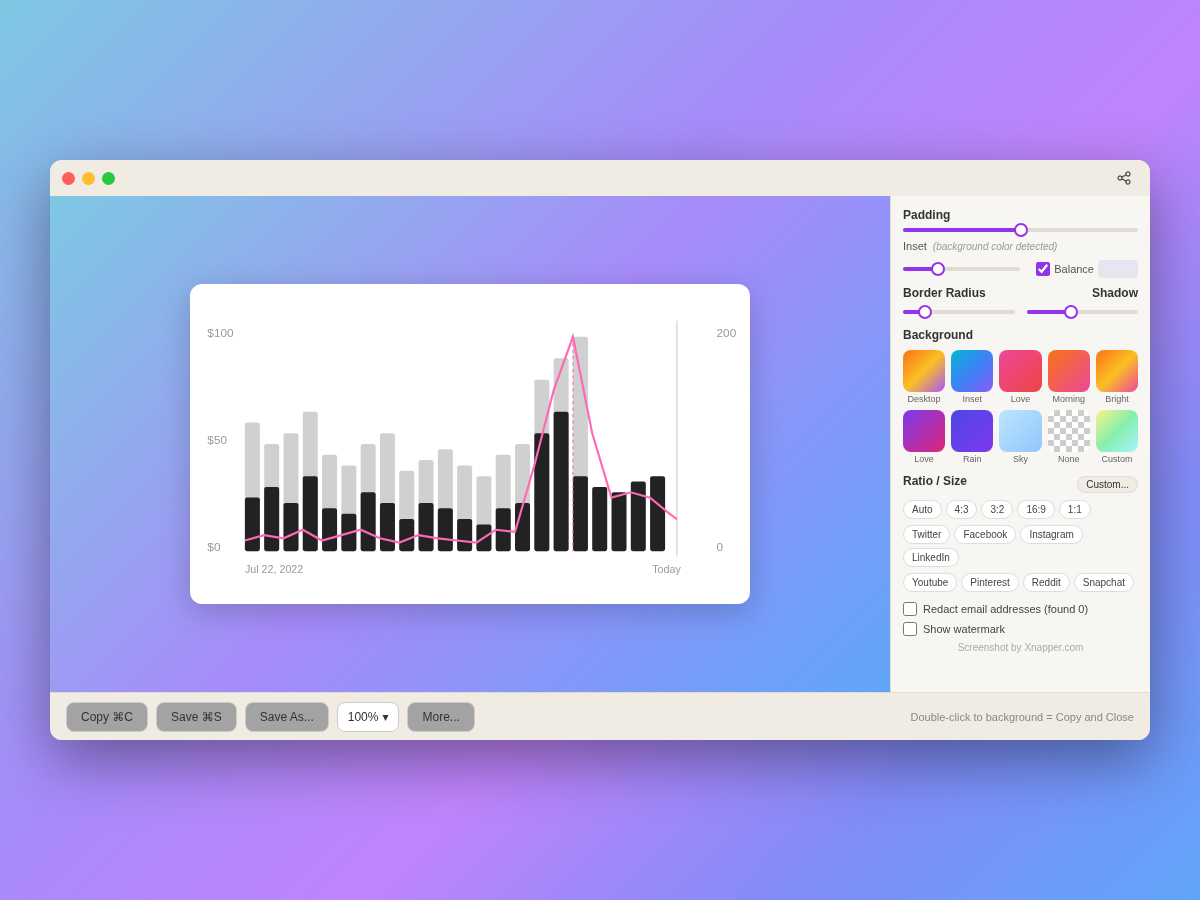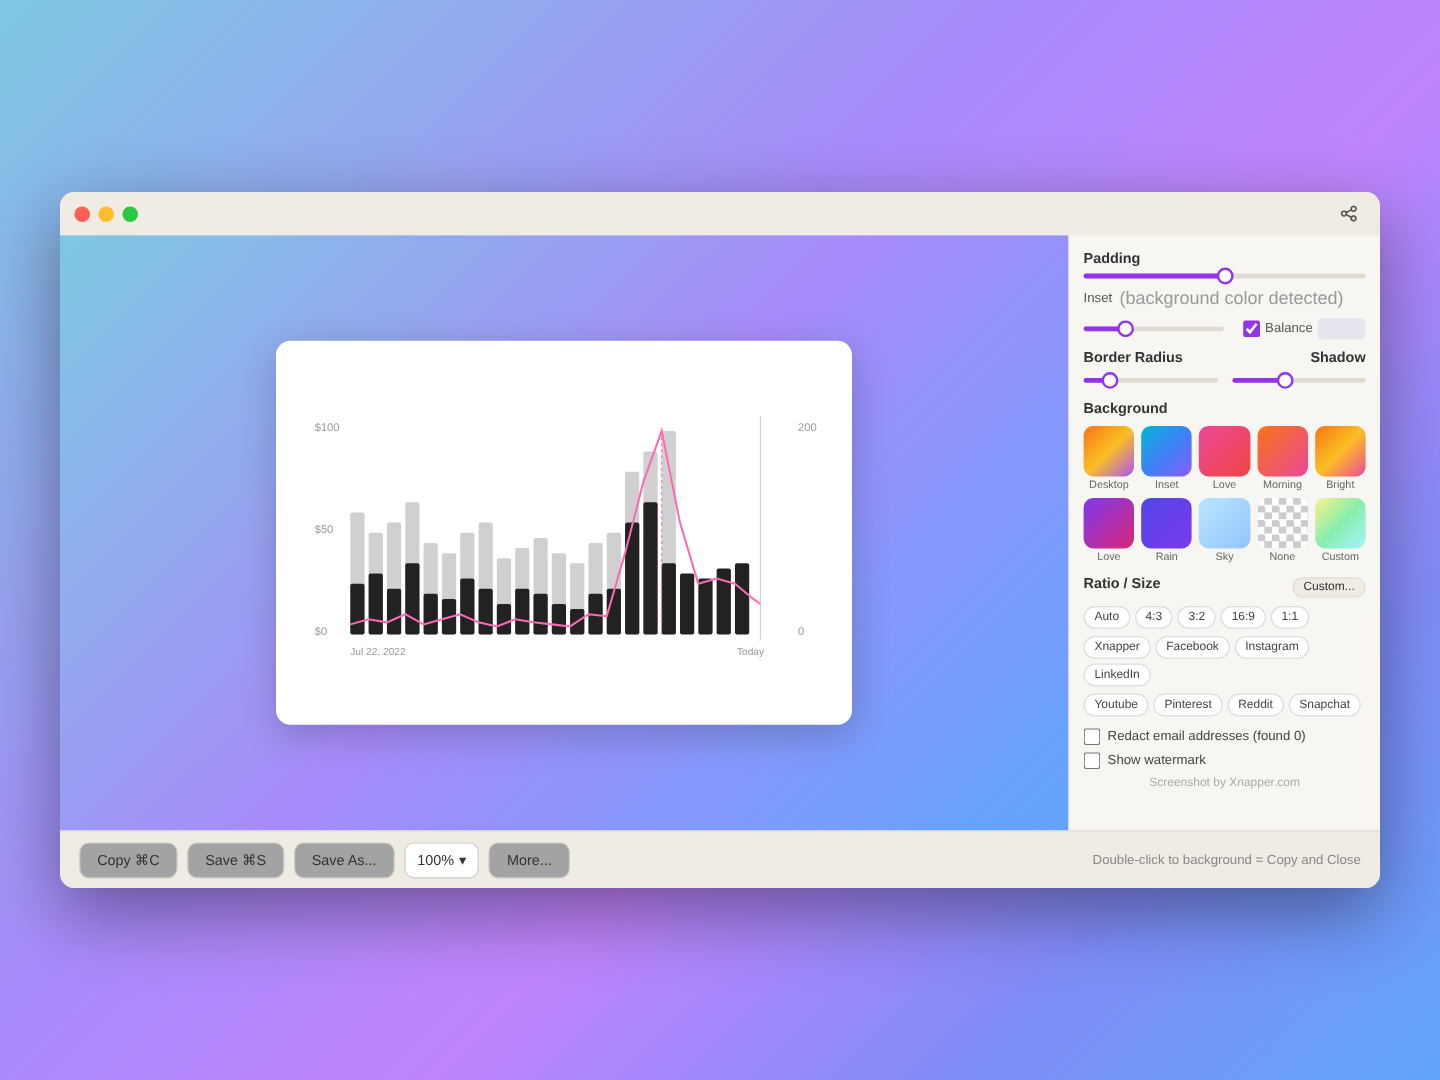--- a/index.html
+++ b/index.html
@@ -59,23 +59,23 @@
       display: flex;
       align-items: center;
       justify-content: center;
       padding: 20px;
       background: linear-gradient(135deg, #7ec8e3 0%, #a78bfa 50%, #60a5fa 100%);
       position: relative;
     }
     .screenshot-card {
       background: white;
       border-radius: 12px;
-      padding: 28px;
+      padding: 12px;
       box-shadow: 0 8px 32px rgba(0,0,0,0.2);
-      width: 480px;
+      width: 560px;
       height: 320px;
       display: flex;
       align-items: flex-start;
       justify-content: center;
     }
     .chart-container {
       width: 100%;
       height: 100%;
       position: relative;
     }
@@ -336,22 +336,23 @@
       font-size: 11px;
       color: #888;
     }
     .watermark {
       font-size: 10px;
       color: #aaa;
       text-align: center;
       margin-top: 4px;
     }
     .inset-bg-note {
-      font-size: 15px;
+      font-size: 10px;
       color: #999;
+      font-style: italic;
     }
     .padding-slider-container {
       position: relative;
       margin-bottom: 2px;
     }
   </style>
 </head>
 <body>
 
 <div class="app-window">
@@ -536,21 +537,21 @@
           <button class="custom-btn">Custom...</button>
         </div>
         <div class="ratio-tags">
           <span class="ratio-tag">Auto</span>
           <span class="ratio-tag">4:3</span>
           <span class="ratio-tag">3:2</span>
           <span class="ratio-tag">16:9</span>
           <span class="ratio-tag">1:1</span>
         </div>
         <div class="ratio-tags">
-          <span class="ratio-tag">Xnapper</span>
+          <span class="ratio-tag">Twitter</span>
           <span class="ratio-tag">Facebook</span>
           <span class="ratio-tag">Instagram</span>
           <span class="ratio-tag">LinkedIn</span>
         </div>
         <div class="ratio-tags">
           <span class="ratio-tag">Youtube</span>
           <span class="ratio-tag">Pinterest</span>
           <span class="ratio-tag">Reddit</span>
           <span class="ratio-tag">Snapchat</span>
         </div>

